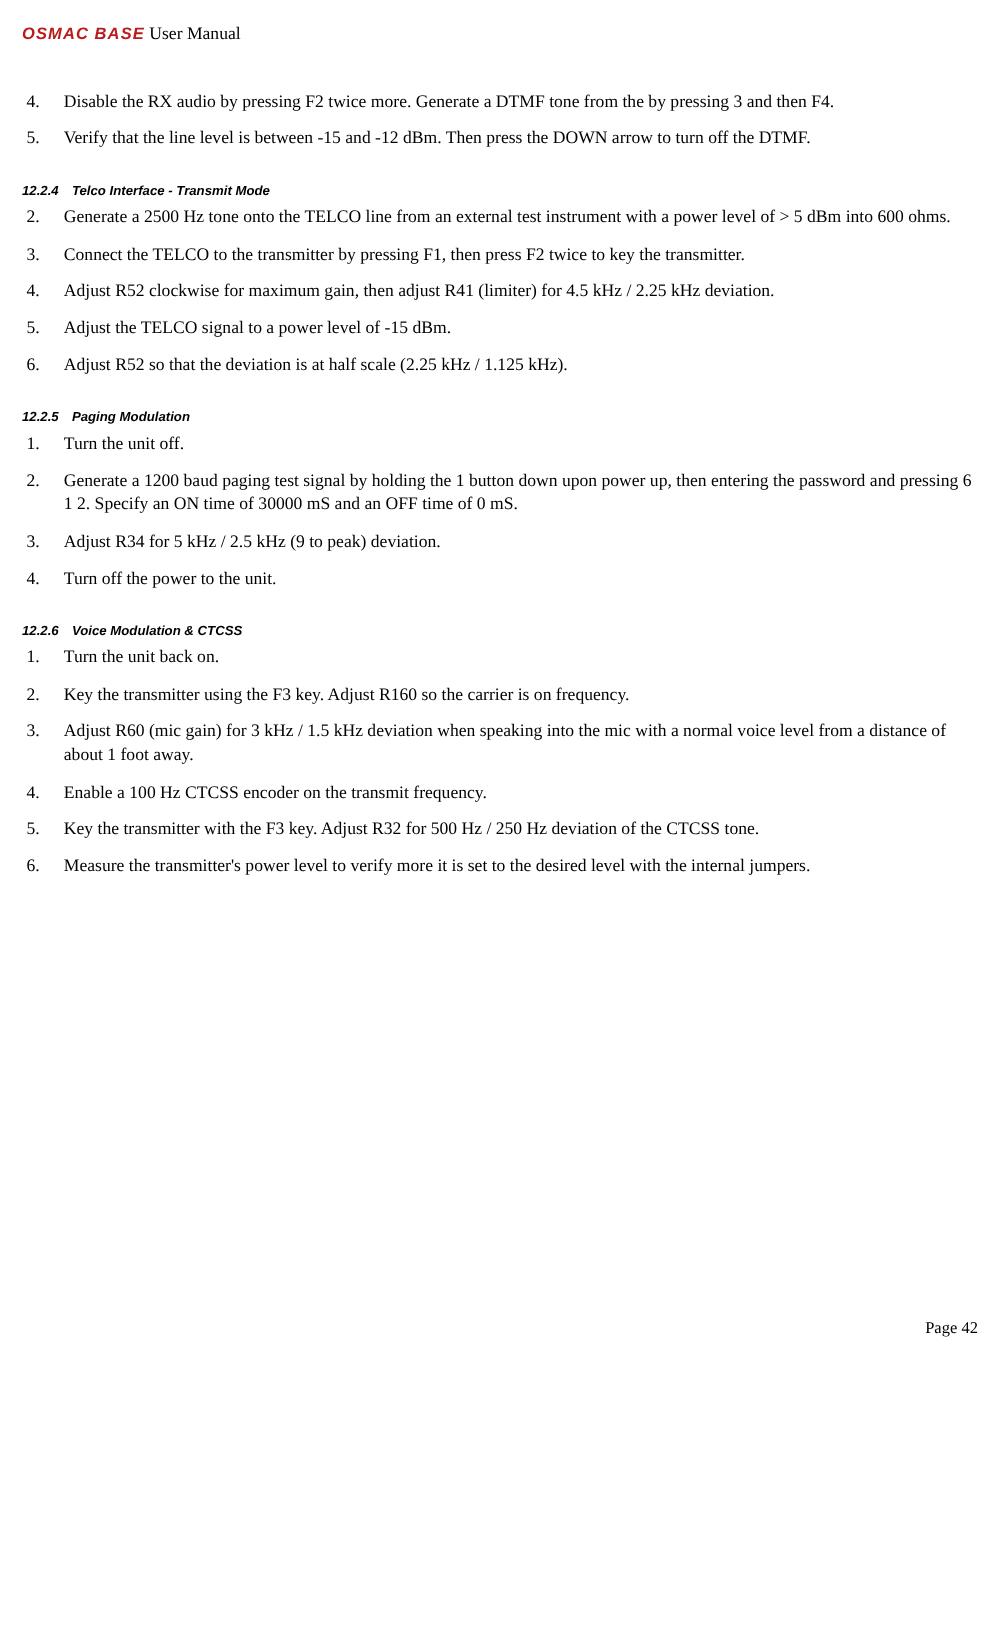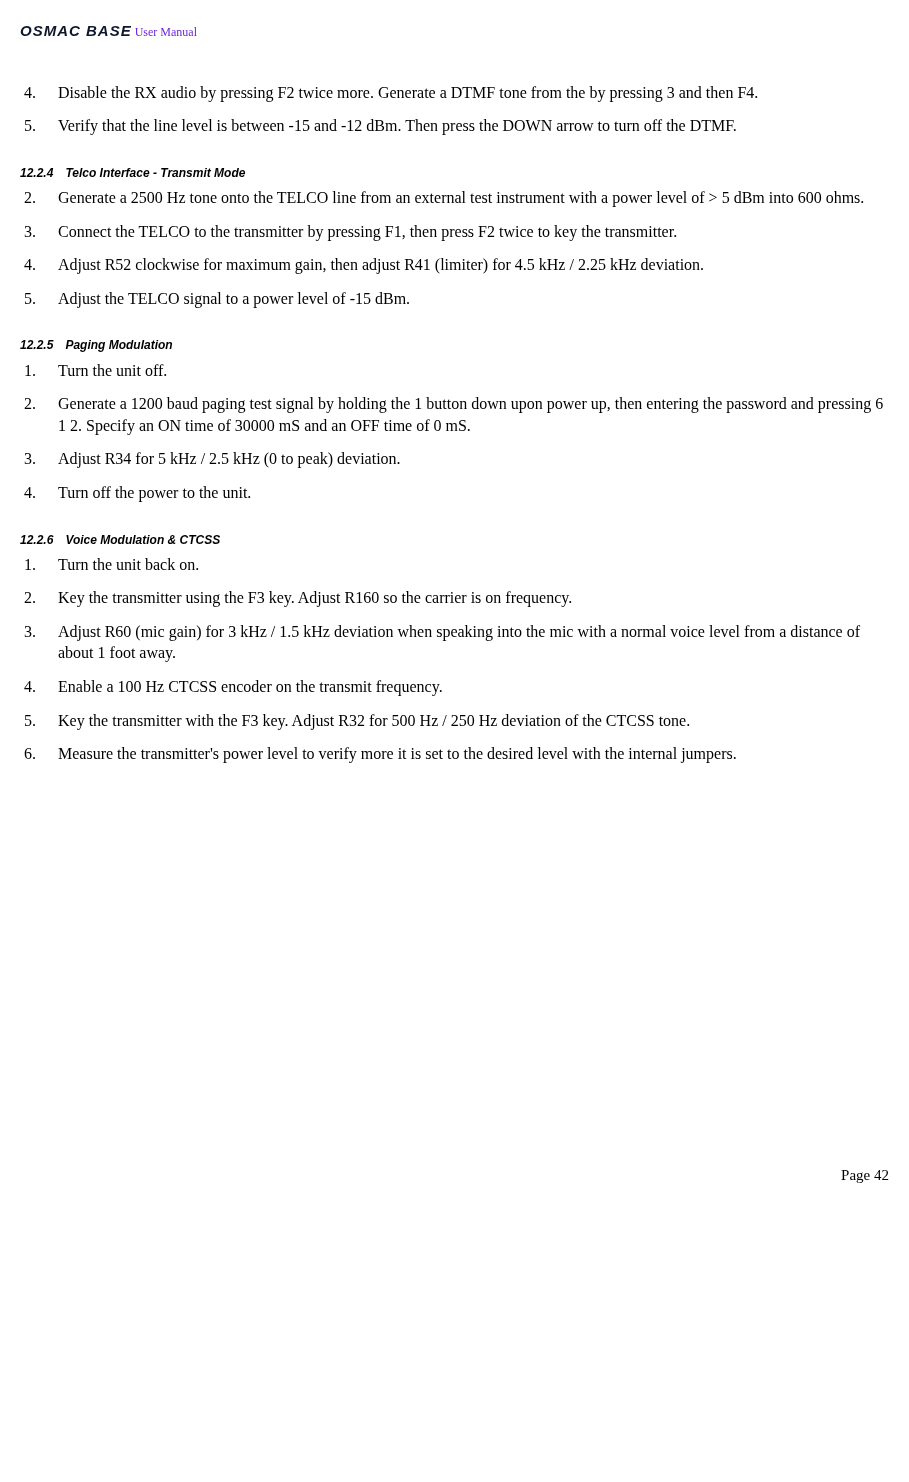--- a/index.html
+++ b/index.html
@@ -12,27 +12,27 @@
     width: 909px;
     box-sizing: border-box;
   }
   .header {
     margin-bottom: 40px;
   }
   .brand {
     font-family: Impact, "Arial Black", sans-serif;
     font-style: italic;
     font-weight: bold;
-    color: #0f172a;
+    color: #b91c1c;
     letter-spacing: 1px;
     font-size: 15px;
   }
   .header-rest {
-    color: #6d28d9;
-    font-size: 12px;
+    color: #000000;
+    font-size: 16px;
   }
   ol.outer {
     padding-left: 0;
     margin: 0 0 28px 0;
   }
   ol.outer > li {
     list-style: none;
     padding-left: 38px;
     position: relative;
     margin-bottom: 12px;
@@ -72,29 +72,30 @@
 </ol>
 
 <div class="section-heading">
   <span class="sec-num">12.2.4</span><span>Telco Interface - Transmit Mode</span>
 </div>
 <ol class="outer">
   <li data-num="2"><span>Generate a 2500 Hz tone onto the TELCO line from an external test instrument with a power level of &gt; 5 dBm into 600 ohms.</span></li>
   <li data-num="3"><span>Connect the TELCO to the transmitter by pressing F1, then press F2 twice to key the transmitter.</span></li>
   <li data-num="4"><span>Adjust R52 clockwise for maximum gain, then adjust R41 (limiter) for 4.5 kHz / 2.25 kHz deviation.</span></li>
   <li data-num="5"><span>Adjust the TELCO signal to a power level of -15 dBm.</span></li>
+  <li data-num="6"><span>Adjust R52 so that the deviation is at half scale (2.25 kHz / 1.125 kHz).</span></li>
 </ol>
 
 <div class="section-heading">
   <span class="sec-num">12.2.5</span><span>Paging Modulation</span>
 </div>
 <ol class="outer">
   <li data-num="1"><span>Turn the unit off.</span></li>
   <li data-num="2"><span>Generate a 1200 baud paging test signal by holding the 1 button down upon power up, then entering the password and pressing  6 1 2.  Specify an ON time of 30000 mS and an OFF time of 0 mS.</span></li>
-  <li data-num="3"><span>Adjust R34 for 5 kHz / 2.5 kHz (0 to peak) deviation.</span></li>
+  <li data-num="3"><span>Adjust R34 for 5 kHz / 2.5 kHz (9 to peak) deviation.</span></li>
   <li data-num="4"><span>Turn off the power to the unit.</span></li>
 </ol>
 
 <div class="section-heading">
   <span class="sec-num">12.2.6</span><span>Voice Modulation &amp; CTCSS</span>
 </div>
 <ol class="outer">
   <li data-num="1"><span>Turn the unit back on.</span></li>
   <li data-num="2"><span>Key the transmitter using the F3 key.   Adjust R160 so the carrier is on frequency.</span></li>
   <li data-num="3"><span>Adjust R60 (mic gain) for 3 kHz / 1.5 kHz deviation when speaking into the mic with a normal voice level from a distance of about 1 foot away.</span></li>

